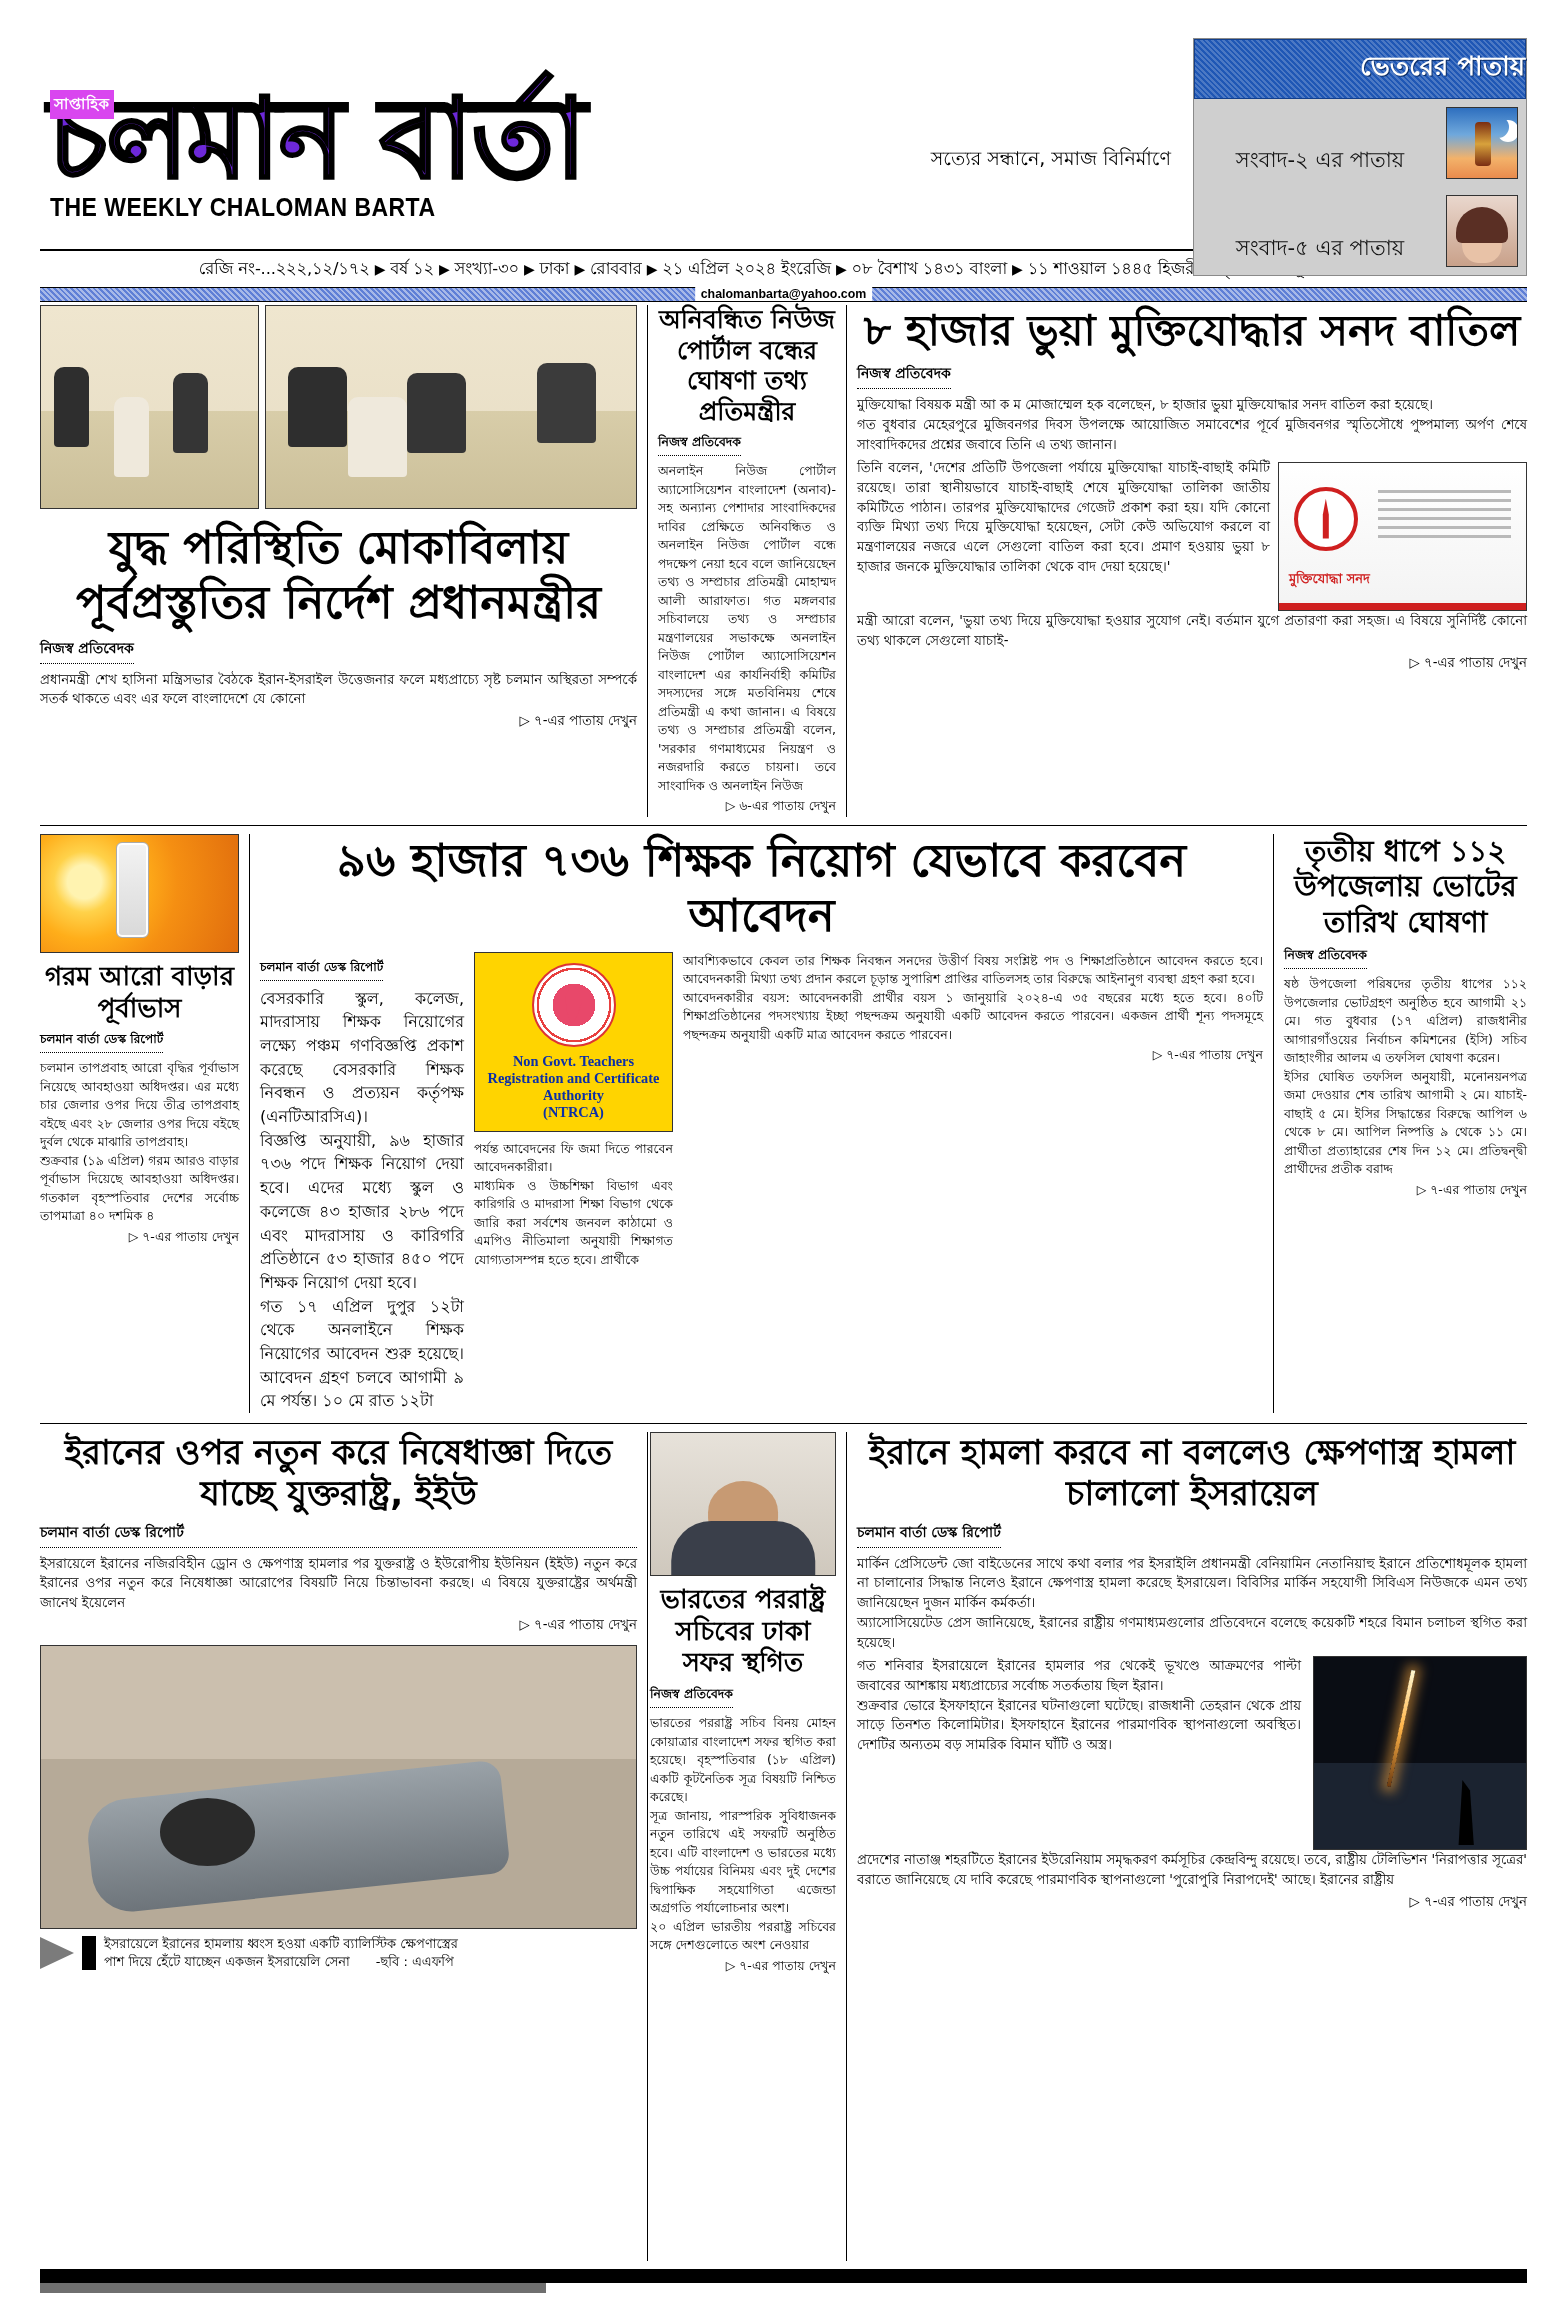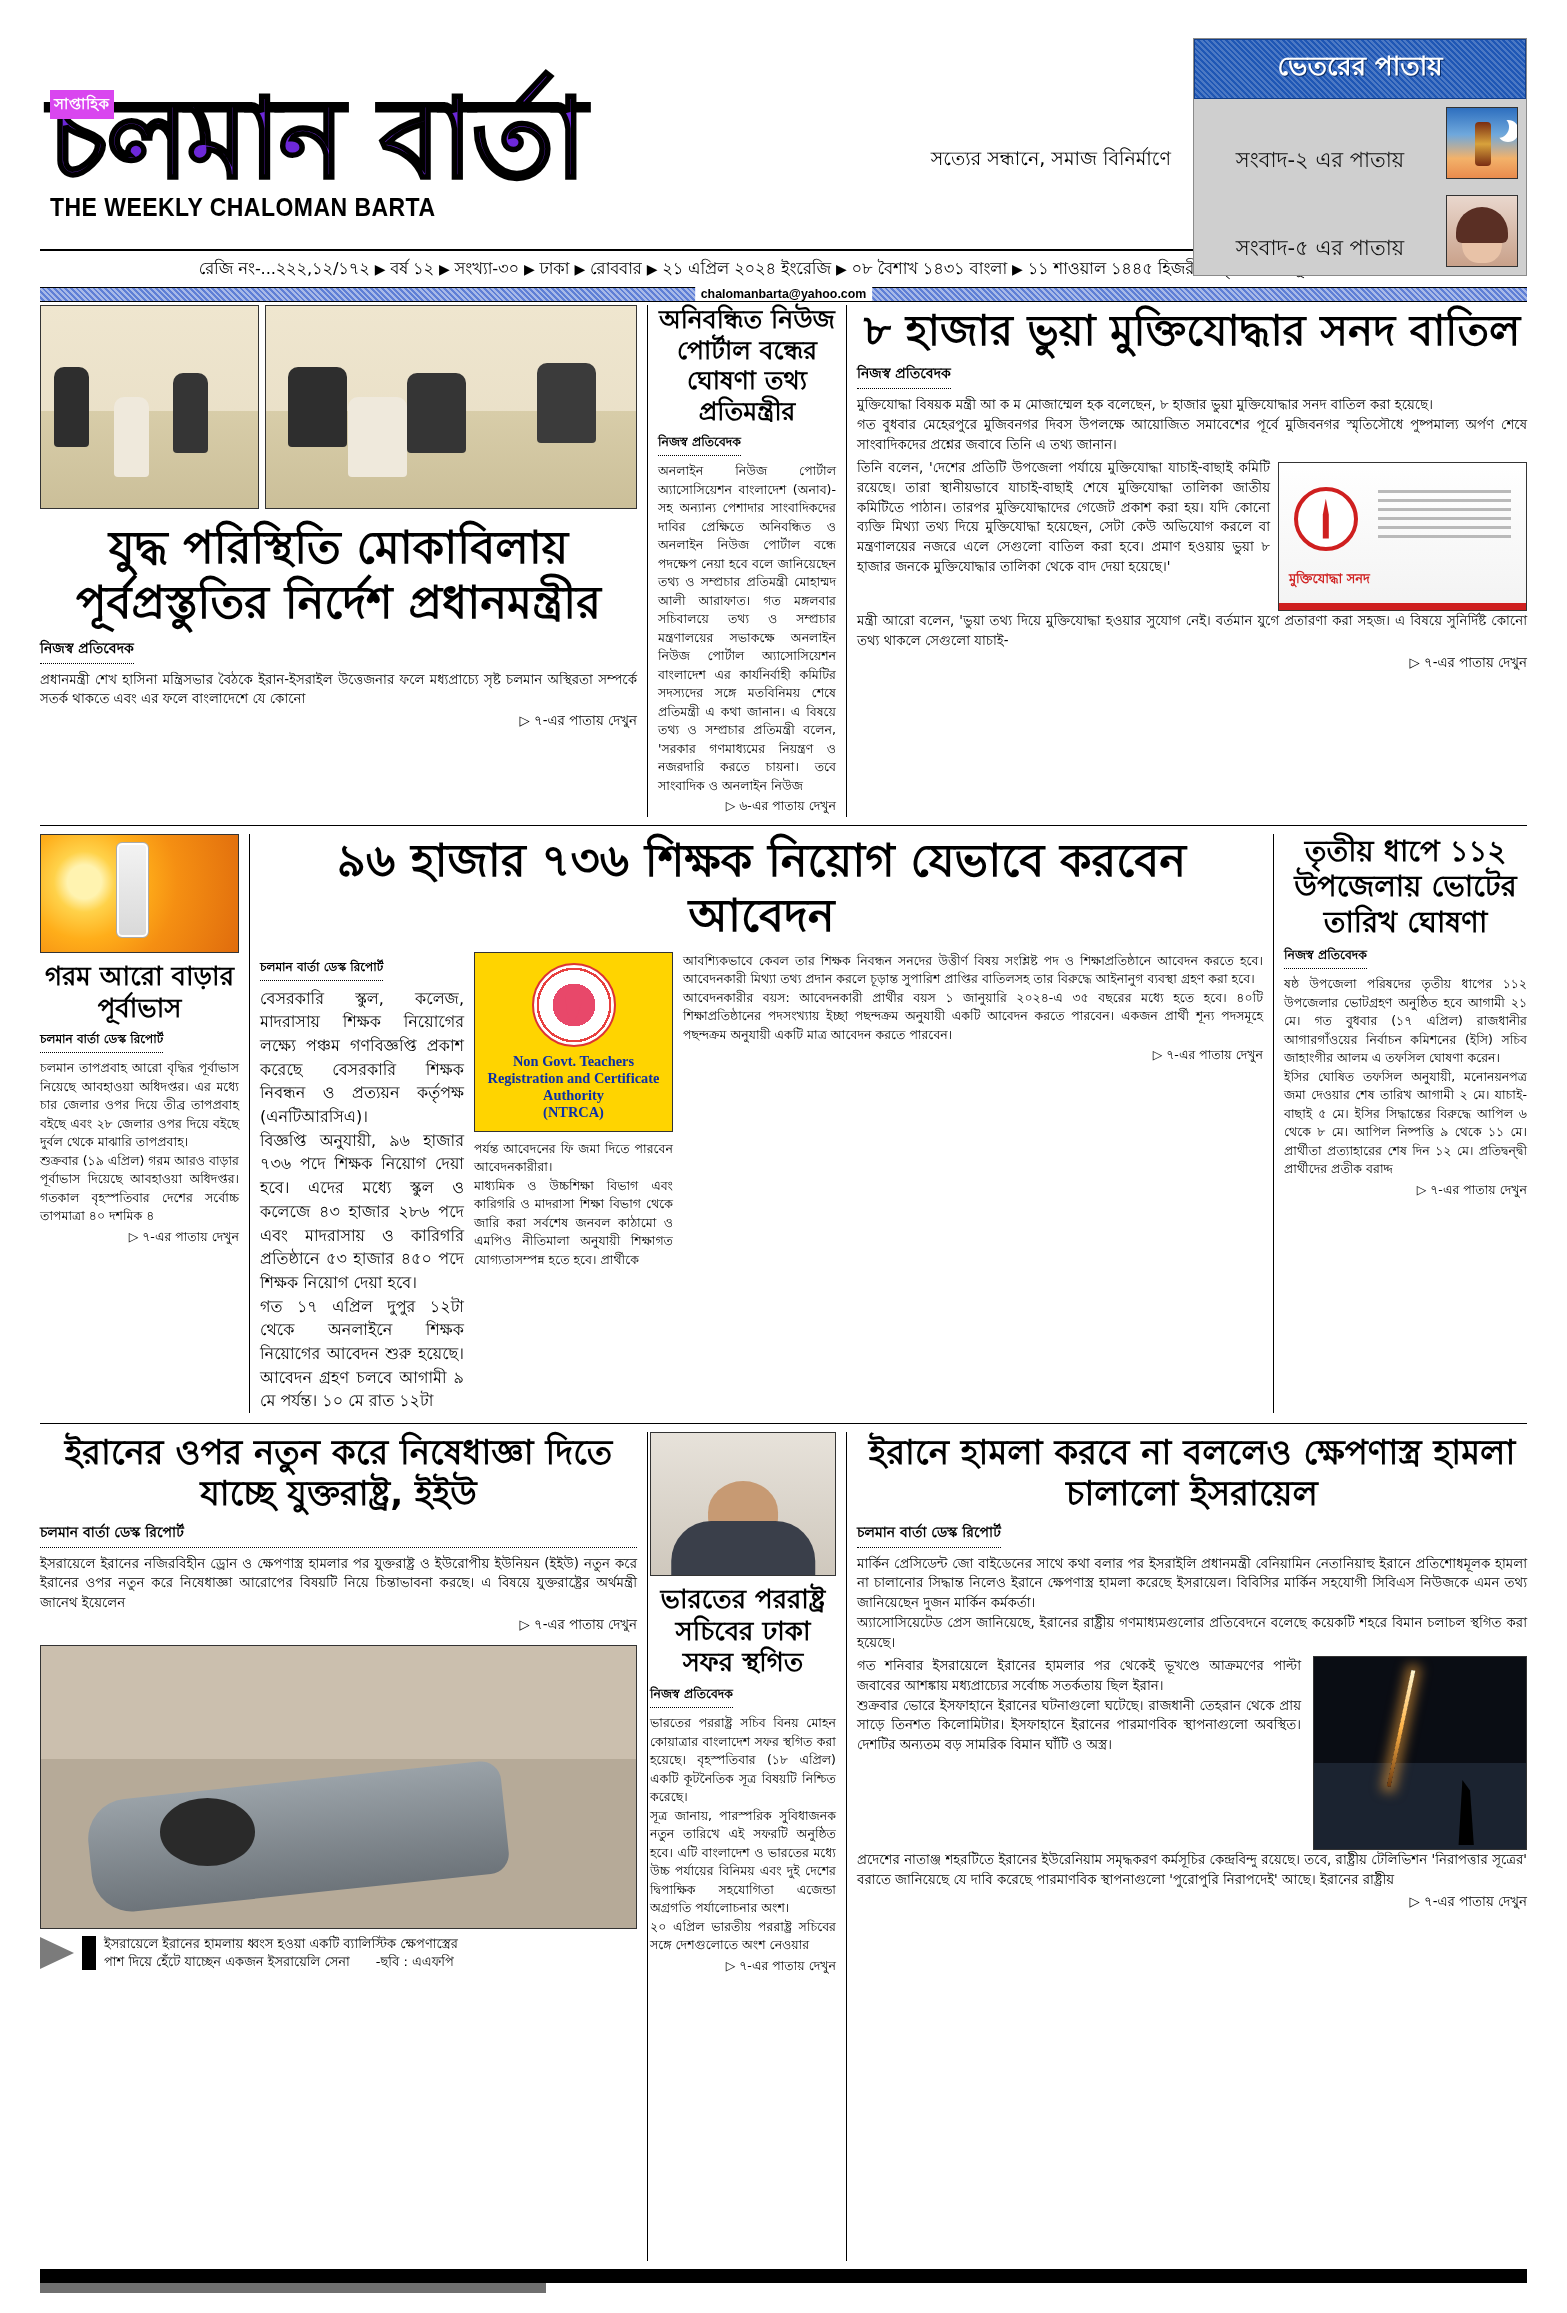--- a/index.html
+++ b/index.html
@@ -57,21 +57,21 @@
     white-space:nowrap;
   }
   
   .promo{
     width:334px; margin-left:14px; border:1px solid #8a8a8a;
     background:#cfcfcf;
   }
   .promo-head{
     background:#1f57b5;
     background-image:repeating-linear-gradient(45deg,rgba(255,255,255,.20) 0 2px,transparent 2px 4px);
-    color:#fff; text-align:center;
+    color:#fff; text-align:right;
     font-family:"DejaVu Sans", sans-serif;
     font-weight:bold; font-size:26px; padding:6px 0 8px;
     border:1px solid #123f8c;
     text-shadow:1px 1px 0 #0b2d66;
   }
   .promo-row{
     display:flex; align-items:flex-end; gap:8px;
     padding:8px 8px; min-height:64px;
   }
   .promo-row.rev{ flex-direction:row-reverse; justify-content:flex-end;}

